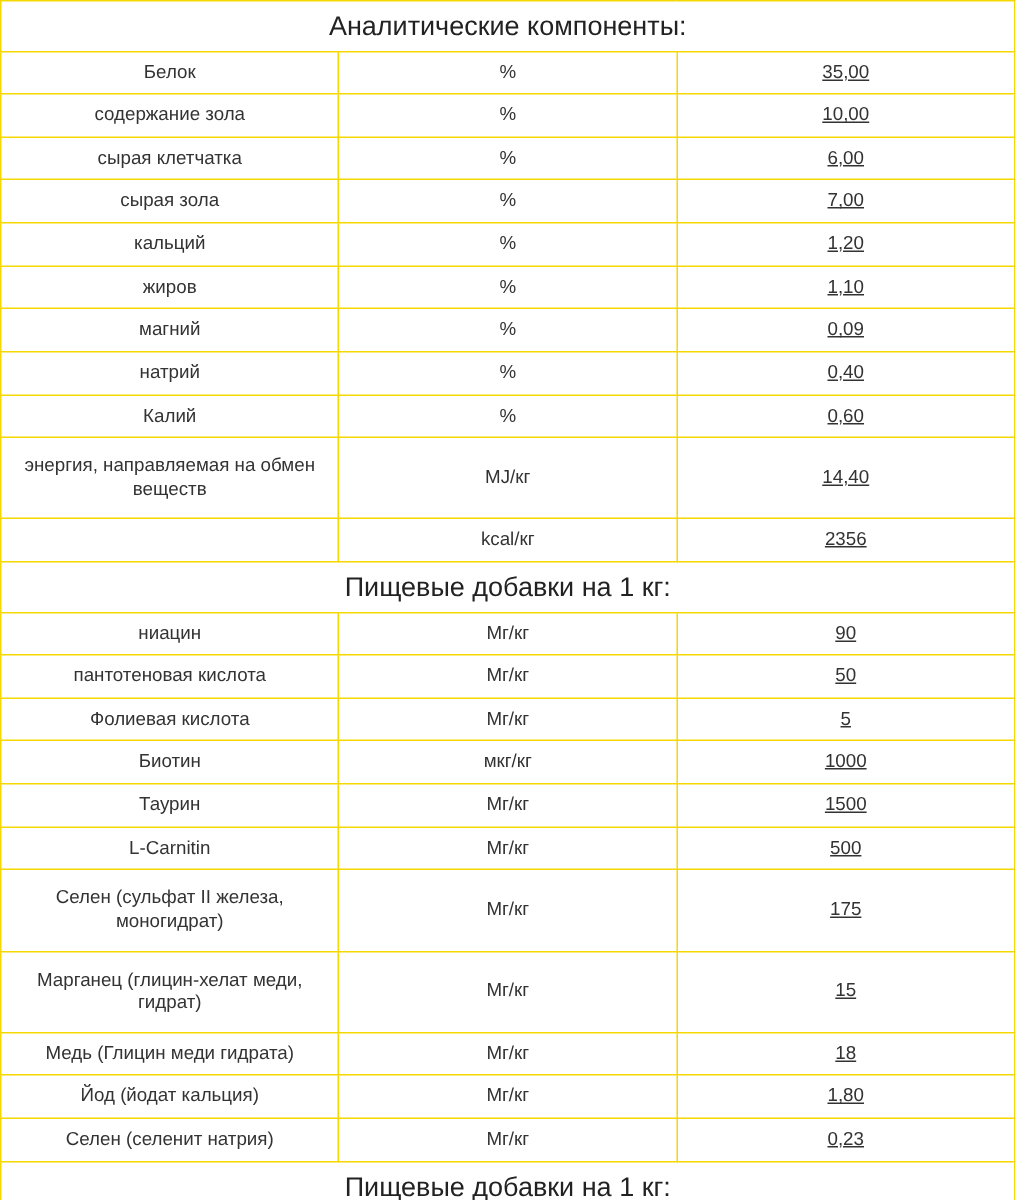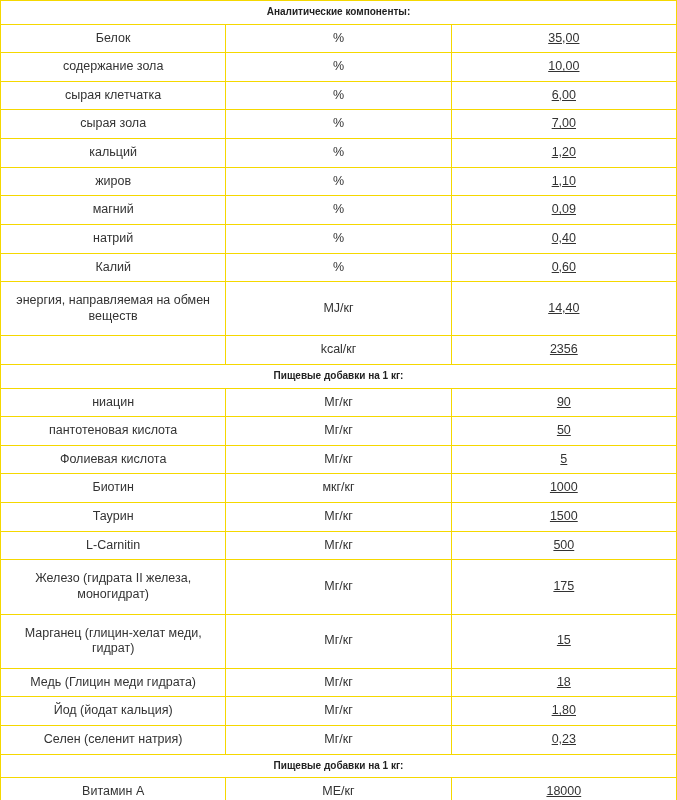--- a/index.html
+++ b/index.html
@@ -28,23 +28,23 @@
     text-align: center;
     vertical-align: middle;
     padding: 6px 4px;
     line-height: 1.25;
   }
   td.col-name { width: 231px; }
   td.col-unit { width: 195px; }
   td.col-value { width: 249px; text-decoration: underline; }
 
   tr.section td {
-    font-weight: bold;
+    font-weight: normal;
     padding: 5px 4px;
-    font-size: 10px;
+    font-size: 18px;
     color: #222222;
   }
   tr.tall td { padding: 11px 6px; }
 </style>
 </head>
 <body>
 
 <div class="table-wrap">
   <table class="spec">
     <tbody id="table-body">
@@ -133,21 +133,21 @@
           <td class="col-name">Таурин</td>
           <td class="col-unit">Мг/кг</td>
           <td class="col-value">1500</td>
         </tr>
         <tr>
           <td class="col-name">L-Carnitin</td>
           <td class="col-unit">Мг/кг</td>
           <td class="col-value">500</td>
         </tr>
         <tr class="tall">
-          <td class="col-name">Железо (гидрата II железа, моногидрат)</td>
+          <td class="col-name">Селен (сульфат II железа, моногидрат)</td>
           <td class="col-unit">Мг/кг</td>
           <td class="col-value">175</td>
         </tr>
         <tr class="tall">
           <td class="col-name">Марганец (глицин-хелат меди, гидрат)</td>
           <td class="col-unit">Мг/кг</td>
           <td class="col-value">15</td>
         </tr>
         <tr>
           <td class="col-name">Медь (Глицин меди гидрата)</td>

